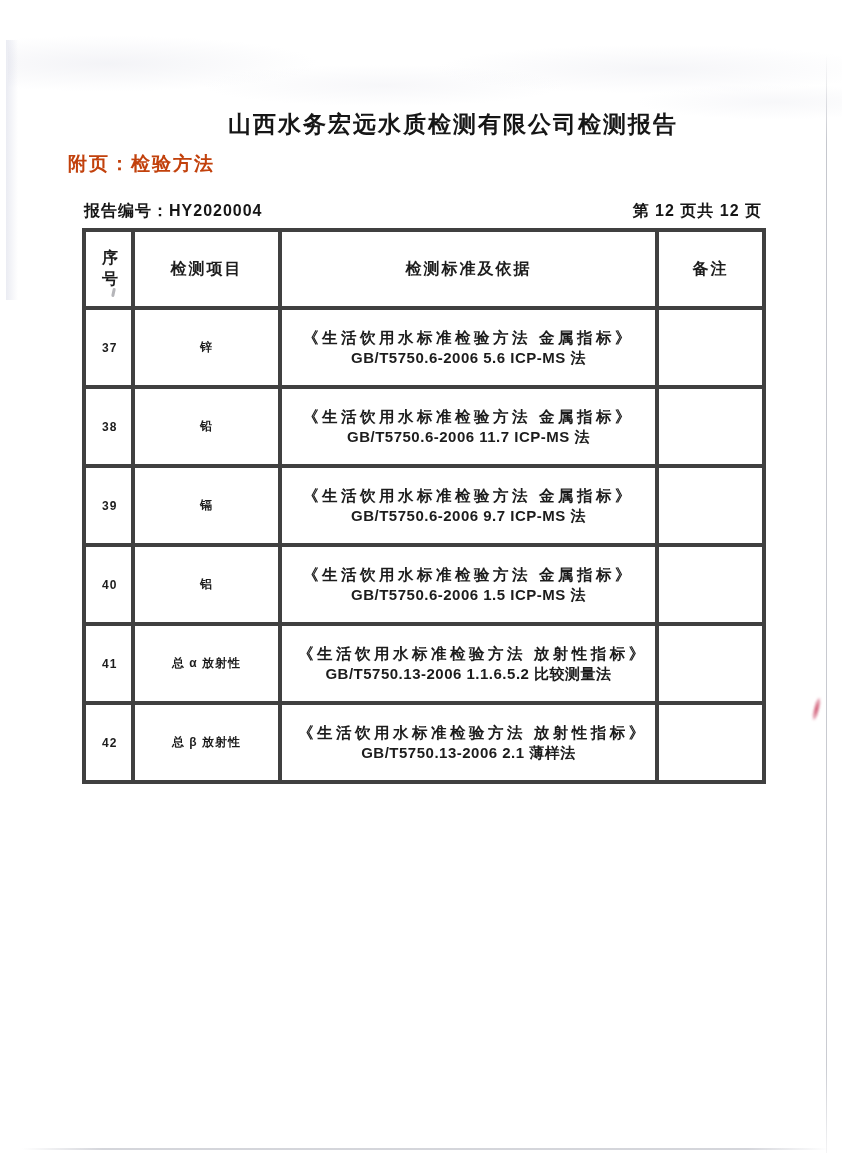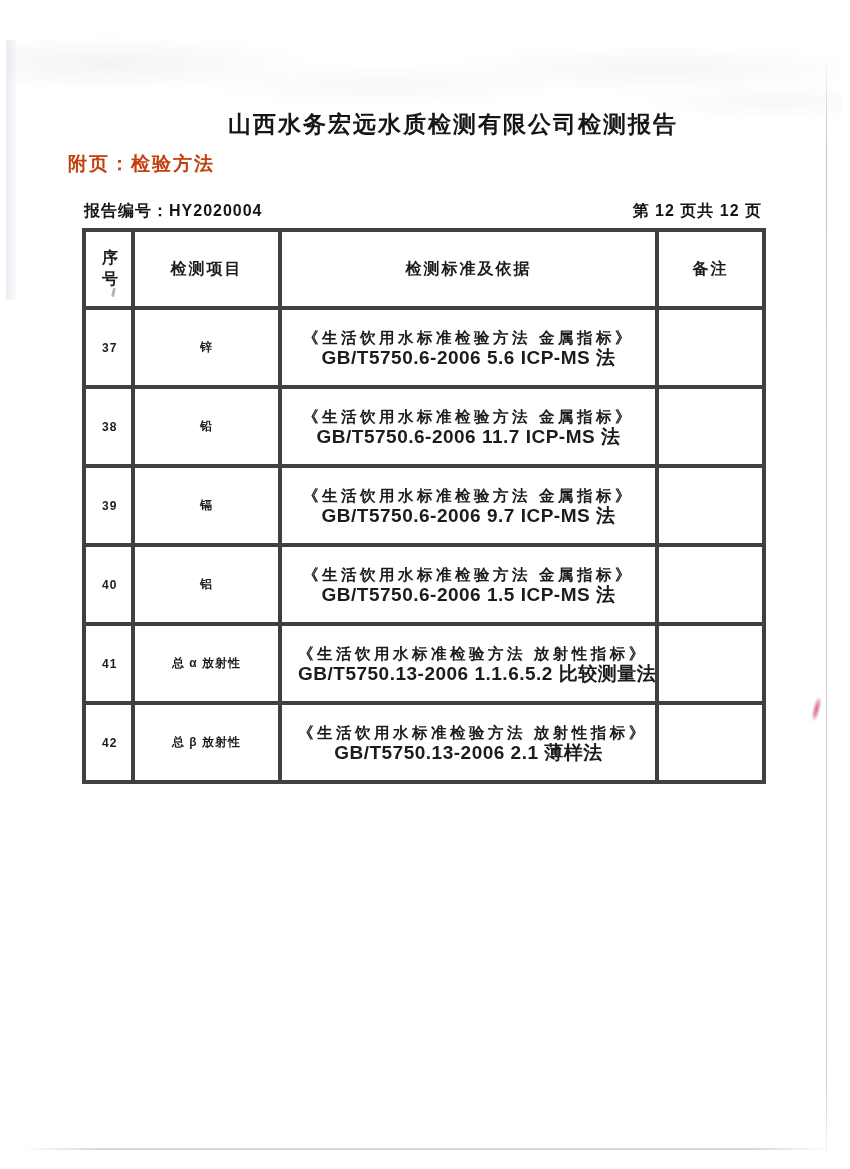--- a/index.html
+++ b/index.html
@@ -77,21 +77,21 @@
     padding:16px;vertical-align:middle;
     font-weight:600;color:#1c1c1c;
   }
   .method-table th{
     height:31px;font-size:16px;font-weight:600;letter-spacing:2px;text-align:center;
   }
   .method-table td{height:43px;}
   .cell-no,.cell-item{text-align:center;font-size:12px;letter-spacing:1px;}
   .cell-std{padding:2px 4px 2px 10px;text-align:center;}
   .std-l1{display:block;font-size:15.5px;letter-spacing:3.5px;line-height:21px;white-space:nowrap;}
-  .std-l2{display:block;font-size:19px;letter-spacing:.5px;line-height:20px;white-space:nowrap;}
+  .std-l2{display:block;font-size:15px;letter-spacing:.5px;line-height:20px;white-space:nowrap;}
 </style>
 </head>
 <body>
 
 <div class="scan-noise-top"></div>
 <div class="scan-edge-left"></div>
 <div class="scan-edge-right"></div>
 <div class="scan-edge-bottom"></div>
 <div class="red-smudge"></div>
 <div class="stray-mark"></div>

